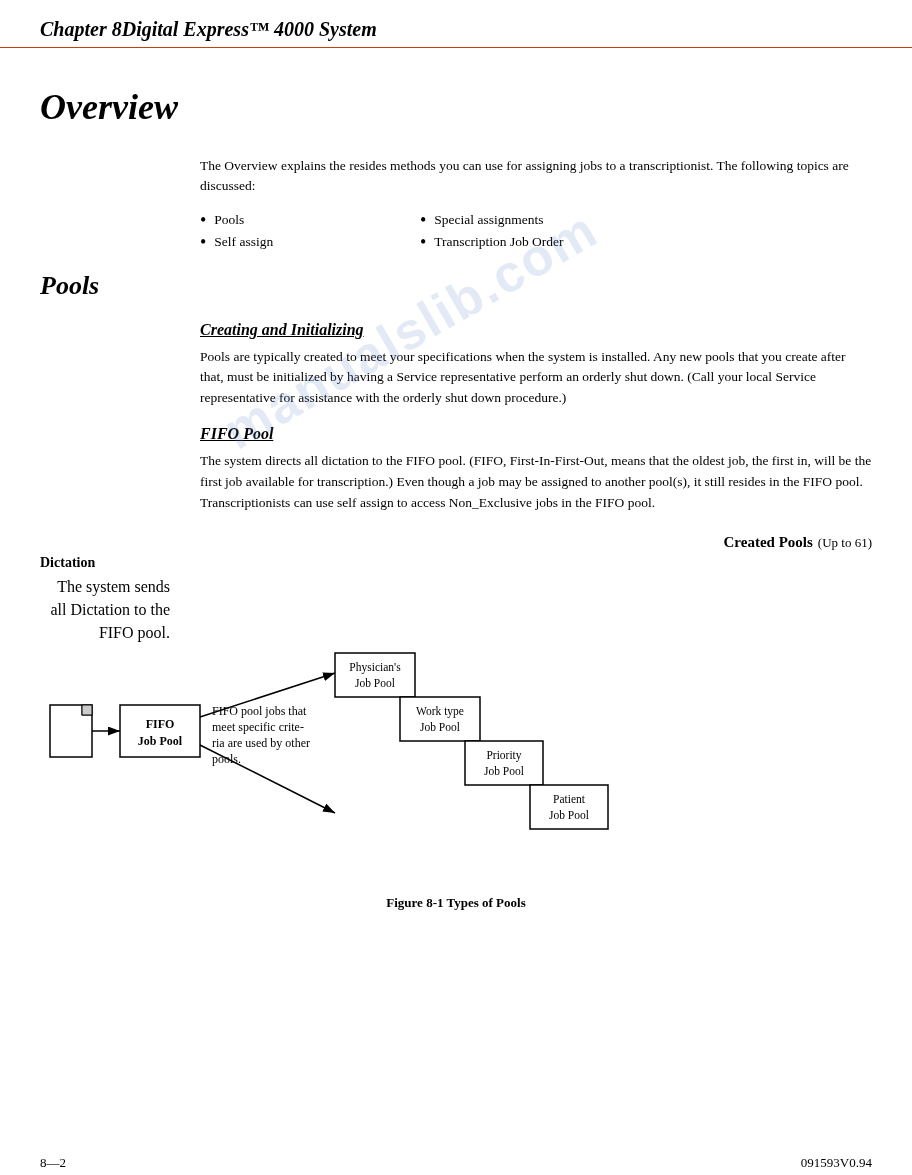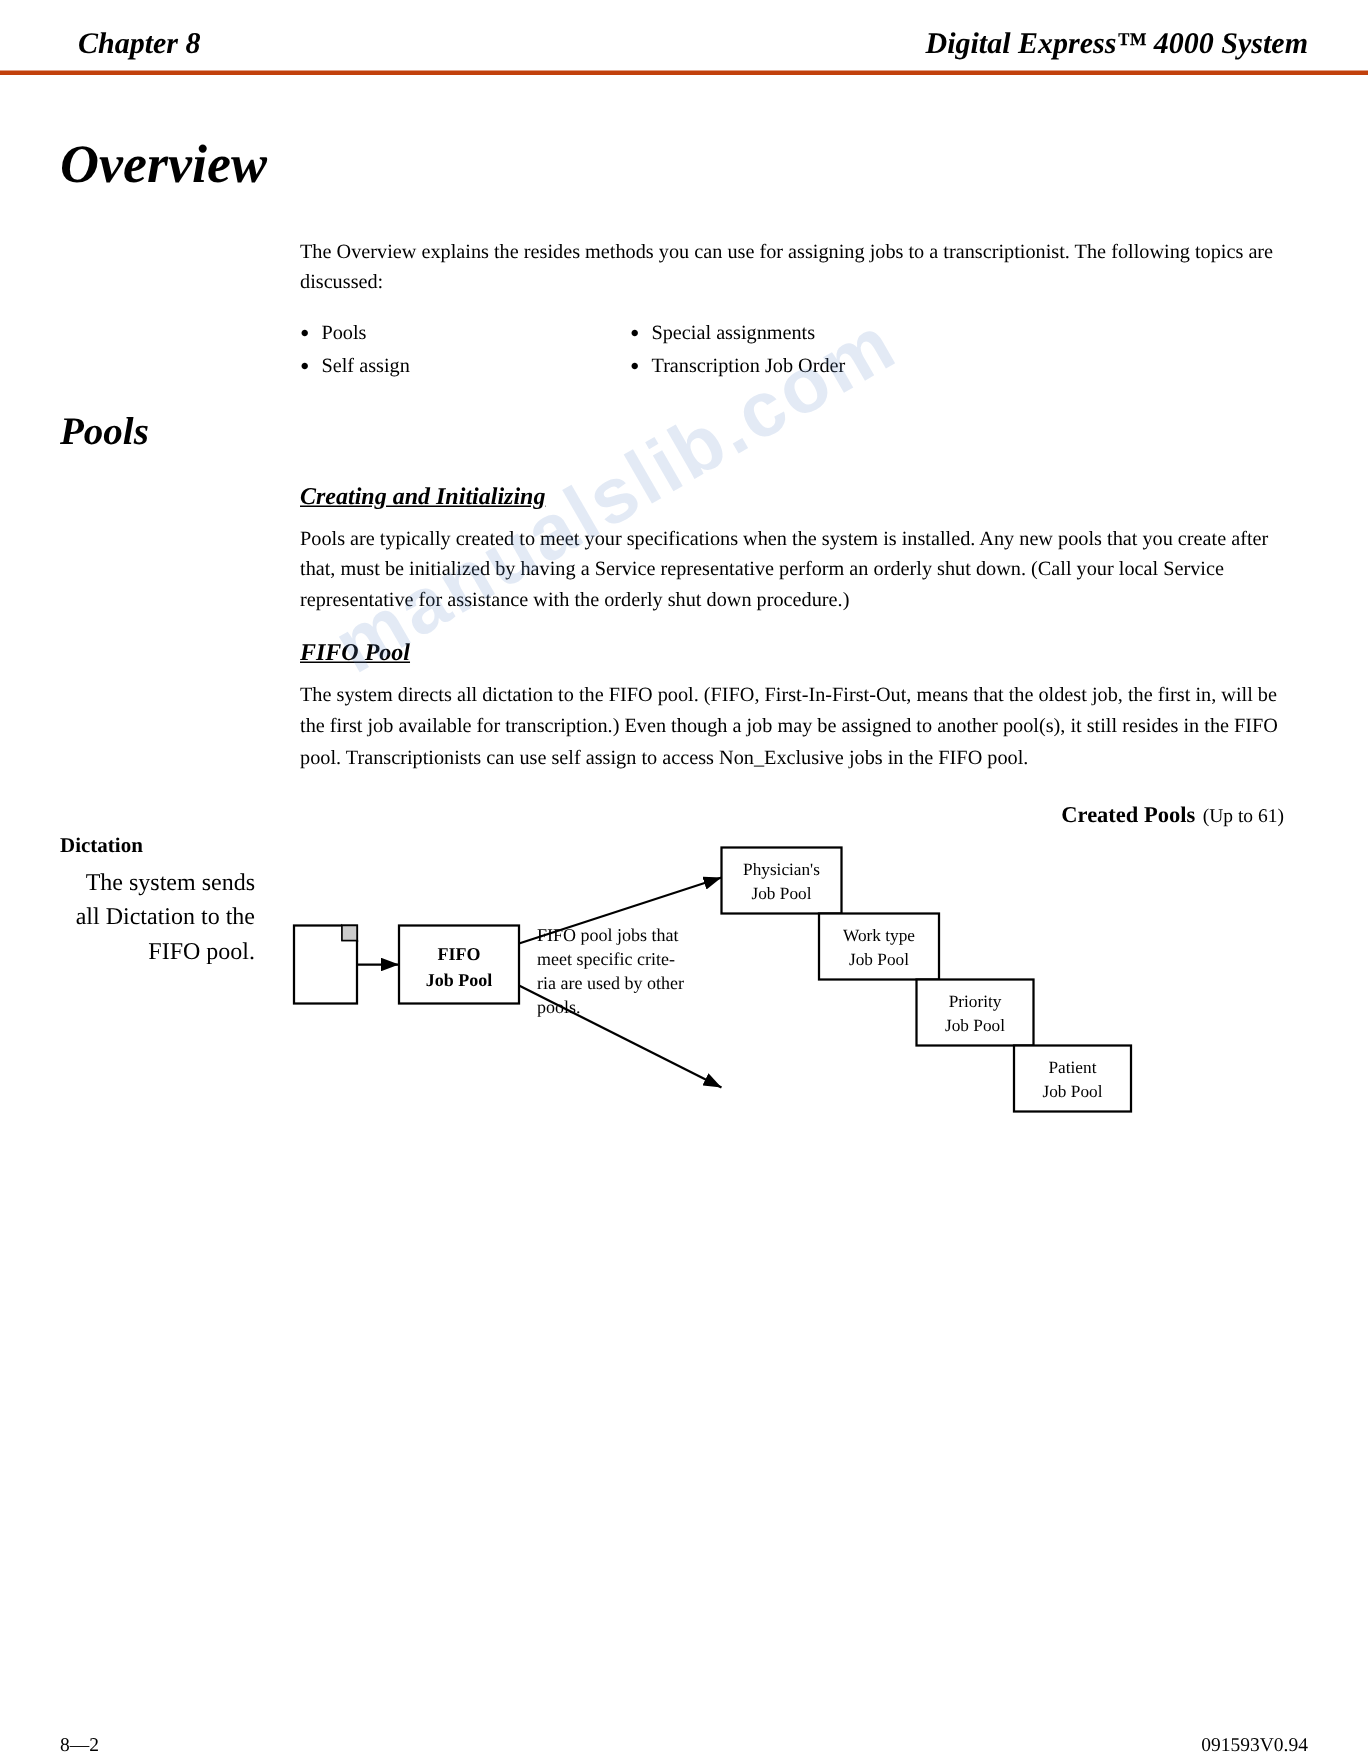--- a/index.html
+++ b/index.html
@@ -17,42 +17,42 @@
       width: 912px;
       min-height: 1175px;
       padding: 0;
       position: relative;
       background: #fff;
     }
 
     
     .header {
       display: flex;
-      justify-content: space-between;
+      justify-content: flex-start;
       align-items: flex-end;
-      padding: 18px 40px 6px 52px;
-      border-bottom: 3px solid #c2410c;
+      padding: 18px 40px 6px 40px;
+      border-bottom: 1px solid #c2410c;
       margin-bottom: 0;
     }
     .header-left {
       font-style: italic;
       font-weight: bold;
       font-size: 20px;
       font-family: Times New Roman, serif;
     }
     .header-right {
       font-style: italic;
       font-weight: bold;
       font-size: 20px;
       font-family: Times New Roman, serif;
     }
 
     
     .content {
-      padding: 20px 56px 40px 40px;
+      padding: 20px 40px 40px 40px;
     }
 
     
     .overview-title {
       font-style: italic;
       font-weight: bold;
       font-size: 36px;
       font-family: Times New Roman, serif;
       margin-bottom: 28px;
       margin-top: 18px;
@@ -207,21 +207,21 @@
       <p class="body-text">The system directs all dictation to the FIFO pool. (FIFO, First-In-First-Out, means that the oldest job, the first in, will be the first job available for transcription.) Even though a job may be assigned to another pool(s), it still resides in the FIFO pool. Transcriptionists can use self assign to access Non_Exclusive jobs in the FIFO pool.</p>
     </div>
 
     <div class="diagram-area">
 
       <div style="display:flex; align-items:baseline; justify-content:flex-end; margin-left:230px; margin-bottom:4px;">
         <span style="font-weight:bold; font-size:15px;">Created Pools</span>
         <span style="font-size:13px; margin-left:5px;">(Up to 61)</span>
       </div>
 
-      <div style="display:flex; align-items:flex-start; gap:16px;">
+      <div style="display:flex; align-items:flex-start; gap:0;flex-direction:column;">
 
         <div style="width:130px; flex-shrink:0;">
           <div style="font-weight:bold; font-size:14px; margin-bottom:4px;">Dictation</div>
           <div style="font-size:16px; line-height:1.45;text-align:right;">The system sends all Dictation to the FIFO pool.</div>
         </div>
 
         <div style="flex:1; position:relative;">
           <svg width="620" height="230" viewBox="0 0 620 230">
 
             <rect x="10" y="60" width="42" height="52" fill="white" stroke="#000" stroke-width="1.5"></rect>
@@ -261,20 +261,21 @@
 
             <defs>
               <marker id="arrowhead" markerWidth="8" markerHeight="6" refX="8" refY="3" orient="auto">
                 <polygon points="0 0, 8 3, 0 6" fill="#000"></polygon>
               </marker>
             </defs>
           </svg>
         </div>
       </div>
 
+      <div class="figure-caption">Figure 8-1 Types of Pools</div>
     </div>
 
   </div>
 
   <div class="footer">
     <span>8—2</span>
     <span>091593V0.94</span>
   </div>
 
 </div>

